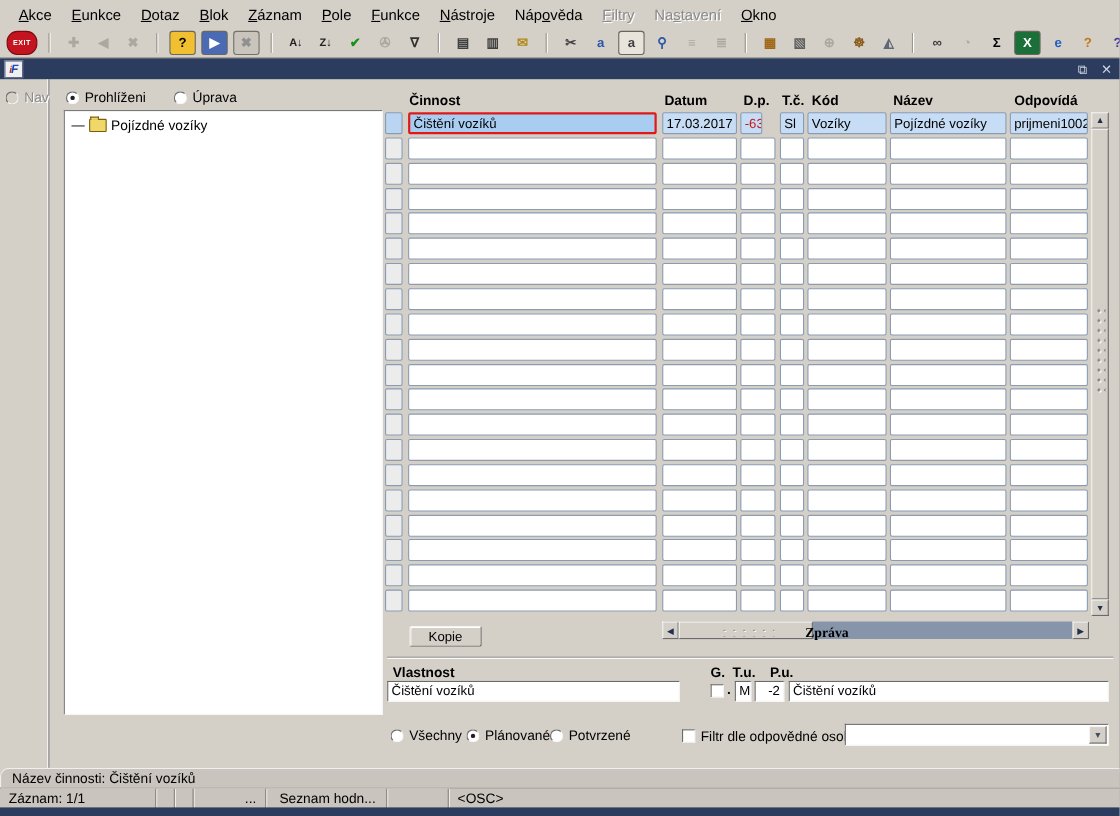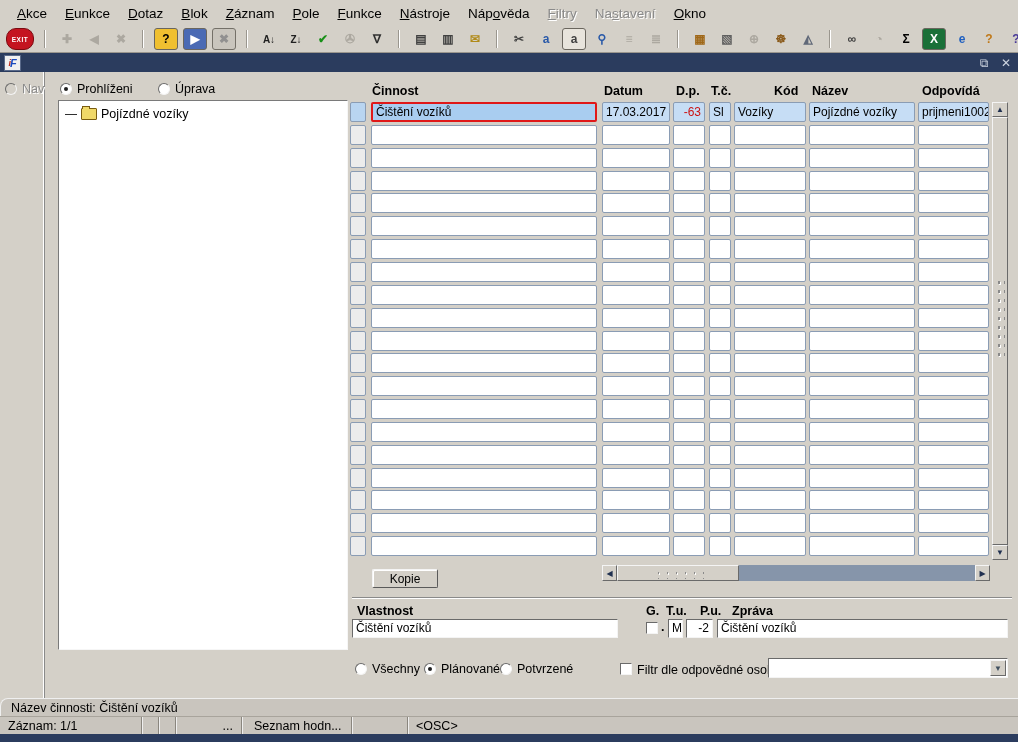--- a/index.html
+++ b/index.html
@@ -200,30 +200,30 @@
       <span class="tree-dash"></span>
       <span class="folder"></span>
       <span>Pojízdné vozíky</span>
     </div>
   </div>
 
   <span class="th" style="left:372px;">Činnost</span>
   <span class="th" style="left:604px;">Datum</span>
   <span class="th" style="left:676px;">D.p.</span>
   <span class="th" style="left:711px;">T.č.</span>
-  <span class="th" style="left:774px;">Kód</span>
+  <span class="th" style="left:738px;">Kód</span>
   <span class="th" style="left:812px;">Název</span>
   <span class="th" style="left:922px;">Odpovídá</span>
 
   <div id="rows">
       <div class="trow" style="top: 0px;">
         <span class="ind cur"></span>
         <span class="cell focus" style="left: 23px; width: 226px;">Čištění vozíků</span>
         <span class="cell filled" style="left: 254px; width: 68px;">17.03.2017</span>
-        <span class="cell filled num" style="left: 325px; width: 32px;">-63</span>
+        <span class="cell filled num" style="left: 325px; width: 20px;">-63</span>
         <span class="cell filled" style="left: 361px; width: 22px;">Sl</span>
         <span class="cell filled" style="left: 386px; width: 72px;">Vozíky</span>
         <span class="cell filled" style="left: 461px; width: 106px;">Pojízdné vozíky</span>
         <span class="cell filled" style="left: 570px; width: 71px;">prijmeni1002 jmen</span>
       </div>
       <div class="trow" style="top: 23px;">
         <span class="ind"></span>
         <span class="cell" style="left: 23px; width: 226px;"></span>
         <span class="cell" style="left: 254px; width: 68px;"></span>
         <span class="cell" style="left: 325px; width: 32px;"></span>
@@ -433,21 +433,21 @@
   </div>
 
   <div id="divider"></div>
 
   <span class="lbl" style="left:357px;top:604px;">Vlastnost</span>
   <div class="field" style="left:352px;top:619px;width:266px;height:19px;">Čištění vozíků</div>
 
   <span class="lbl" style="left:646px;top:604px;">G.</span>
   <span class="lbl" style="left:666px;top:604px;">T.u.</span>
   <span class="lbl" style="left:700px;top:604px;">P.u.</span>
-  <span class="lbl" style="left:732px;top:604px;">Zpráva</span>
+  <span class="lbl" style="left:732px;top:568px;font-family:Liberation Serif, serif;">Zpráva</span>
 
   <span class="cbox" style="position:absolute;left:646px;top:622px;"></span>
   <span class="lbl" style="left:661px;top:620px;">.</span>
   <div class="field" style="left:668px;top:619px;width:15px;height:19px;">M</div>
   <div class="field" style="left:686px;top:619px;width:27px;height:19px;text-align:right;">-2</div>
   <div class="field" style="left:717px;top:619px;width:291px;height:19px;">Čištění vozíků</div>
 
   <span class="radio" style="position:absolute;left:355px;top:662px;">
     <span class="rdot"></span>
     <span>Všechny</span>

